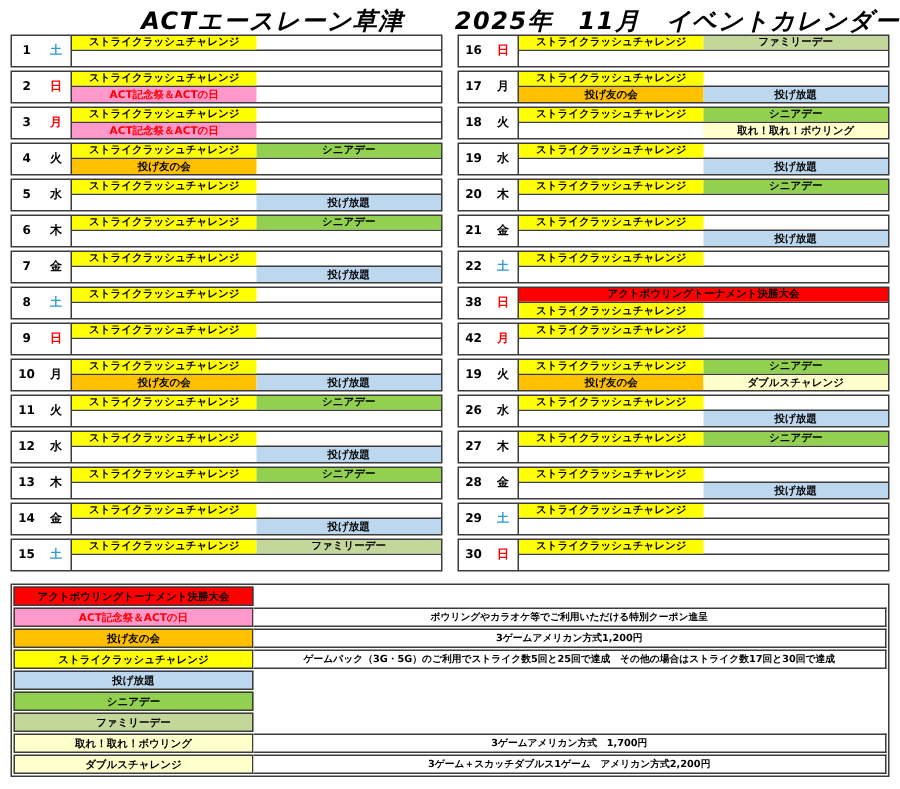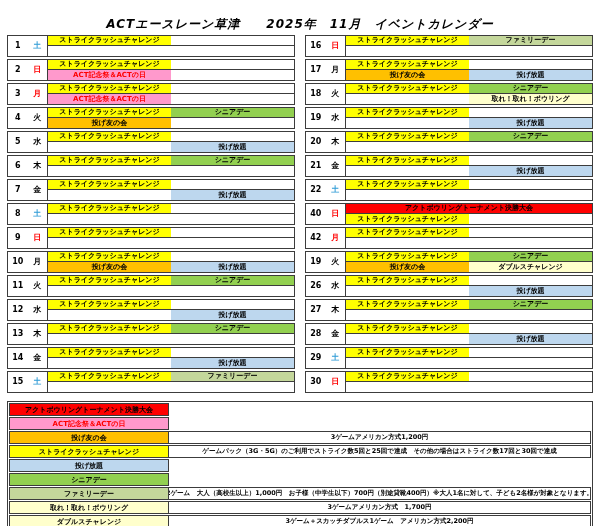--- a/index.html
+++ b/index.html
@@ -2,22 +2,22 @@
 <html><head>
 <meta charset="utf-8">
 <style>
   html,body{margin:0;padding:0;background:#fff;}
   .page{
     position:relative;width:600px;height:526px;background:#fff;
     font-family:"DejaVu Sans","Liberation Sans",sans-serif;
     overflow:hidden;
   }
   .title{
-    text-align:center;font-size:12px;font-weight:bold;font-style:italic;
-    letter-spacing:1px;padding-top:16px;height:18px;color:#000;
+    text-align:right;font-size:16px;font-weight:bold;font-style:italic;
+    letter-spacing:1px;padding-top:4px;height:18px;color:#000;
   }
   .calendars{
     display:flex;gap:10px;padding:0 7px;margin-top:1px;
   }
   .cal-col{flex:1;min-width:0;}
   .day-row{
     display:flex;border:1px solid #3c3c3c;margin-bottom:2px;background:#fff;
     box-sizing:border-box;height:22px;
   }
   .date-cell{
@@ -361,21 +361,21 @@
           </div>
           <div class="events">
             <div class="line first">
               <div class="slot left" style="background: rgb(255, 255, 0); color: rgb(0, 0, 0);">ストライクラッシュチャレンジ</div>
             </div>
             <div class="line"></div>
           </div>
         </div>
         <div class="day-row">
           <div class="date-cell">
-            <div class="date-num">40</div>
+            <div class="date-num">38</div>
             <div class="date-dow" style="color: rgb(255, 0, 0);">日</div>
           </div>
           <div class="events">
             <div class="line first">
               <div class="slot full" style="background: rgb(255, 0, 0); color: rgb(0, 0, 0);">アクトボウリングトーナメント決勝大会</div>
             </div>
             <div class="line">
               <div class="slot left" style="background: rgb(255, 255, 0); color: rgb(0, 0, 0);">ストライクラッシュチャレンジ</div>
             </div>
           </div>
@@ -474,38 +474,38 @@
           </div>
         </div>
       </div>
   </div>
   <div class="legend" id="legend">
       <div class="legend-row">
         <div class="legend-label" style="background: rgb(255, 0, 0); color: rgb(0, 0, 0);">アクトボウリングトーナメント決勝大会</div>
       </div>
       <div class="legend-row">
         <div class="legend-label" style="background: rgb(255, 153, 204); color: rgb(255, 0, 0);">ACT記念祭＆ACTの日</div>
+        <div class="legend-desc">ボウリングやカラオケ等でご利用いただける特別クーポン進呈</div>
       </div>
       <div class="legend-row">
         <div class="legend-label" style="background: rgb(255, 192, 0); color: rgb(0, 0, 0);">投げ友の会</div>
         <div class="legend-desc">3ゲームアメリカン方式1,200円</div>
       </div>
       <div class="legend-row">
         <div class="legend-label" style="background: rgb(255, 255, 0); color: rgb(0, 0, 0);">ストライクラッシュチャレンジ</div>
         <div class="legend-desc">ゲームパック（3G・5G）のご利用でストライク数5回と25回で達成　その他の場合はストライク数17回と30回で達成</div>
       </div>
       <div class="legend-row">
         <div class="legend-label" style="background: rgb(189, 215, 238); color: rgb(0, 0, 0);">投げ放題</div>
       </div>
       <div class="legend-row">
         <div class="legend-label" style="background: rgb(146, 208, 80); color: rgb(0, 0, 0);">シニアデー</div>
       </div>
       <div class="legend-row">
         <div class="legend-label" style="background: rgb(196, 215, 155); color: rgb(0, 0, 0);">ファミリーデー</div>
-        <div class="legend-desc">2ゲーム　大人（高校生以上）1,000円　お子様（中学生以下）700円（別途貸靴400円）※大人1名に対して、子ども2名様が対象となります。</div>
       </div>
       <div class="legend-row">
         <div class="legend-label" style="background: rgb(255, 255, 204); color: rgb(0, 0, 0);">取れ！取れ！ボウリング</div>
         <div class="legend-desc">3ゲームアメリカン方式　1,700円</div>
       </div>
       <div class="legend-row">
         <div class="legend-label" style="background: rgb(255, 255, 204); color: rgb(0, 0, 0);">ダブルスチャレンジ</div>
         <div class="legend-desc">3ゲーム＋スカッチダブルス1ゲーム　アメリカン方式2,200円</div>
       </div>
     </div>

